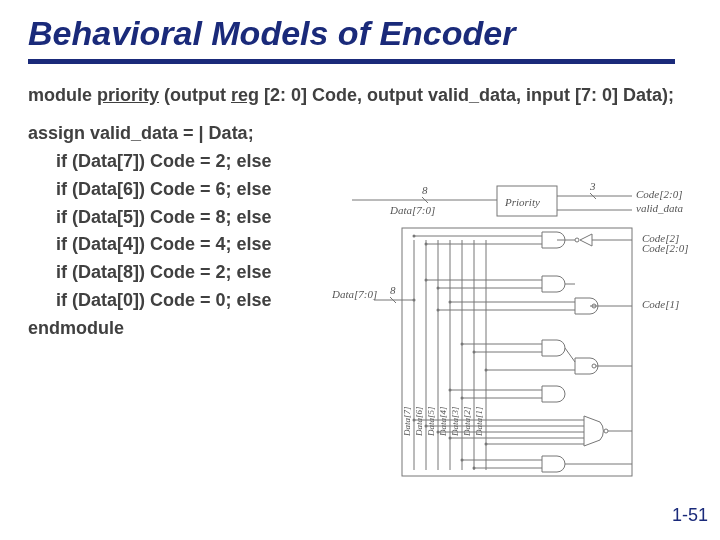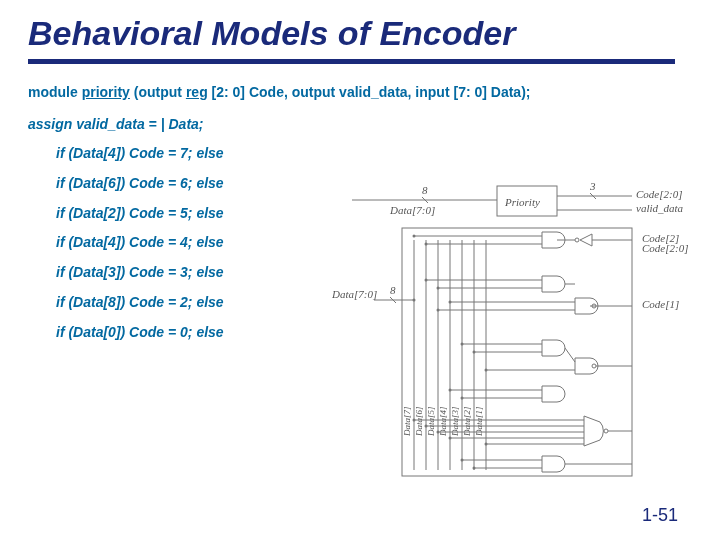--- a/index.html
+++ b/index.html
@@ -25,35 +25,35 @@
     font-weight: bold;
     font-style: italic;
     margin: 0 0 6px 0;
   }
   .rule {
     height: 5px;
     background: #1a2a7a;
     margin: 4px 0 18px 0;
   }
   .code {
-    font-size: 14px;
+    font-size: 18px;
     font-weight: bold;
-    color: #0369a1;
+    color: #404040;
     line-height: 1.55;
   }
   .code .decl {
     margin-bottom: 10px;
   }
   .indent1 { padding-left: 28px; }
   .indent2 { padding-left: 58px; }
   .u { text-decoration: underline; }
-  .line { margin: 8px 0; font-style: italic; }
+  .line { margin: 0 0; }
   .pagenum {
     position: absolute;
-    right: 42px;
+    right: 12px;
     bottom: 14px;
     color: #1a2a7a;
     font-size: 18px;
     margin-top: 16px;
   }
   .diagram {
     position: absolute;
     right: 28px;
     top: 180px;
     width: 360px;
@@ -66,27 +66,27 @@
 
 <div class="slide">
   <h1 class="title">Behavioral Models of Encoder</h1>
   <div class="rule"></div>
 
   <div class="code">
     <div class="decl">
       <span>module </span><span class="u">priority</span><span> (output </span><span class="u">reg</span><span> [2: 0] Code, output valid_data, input [7: 0] Data);</span>
     </div>
     <div class="line">assign valid_data = | Data;</div>
-    <div class="line indent1">if (Data[4])  Code = 7; else</div>
+    <div class="line indent1">if (Data[7])  Code = 2; else</div>
     <div class="line indent1">if (Data[6])  Code = 6; else</div>
-    <div class="line indent1">if (Data[2])  Code = 5; else</div>
+    <div class="line indent1">if (Data[5])  Code = 8; else</div>
     <div class="line indent1">if (Data[4])  Code = 4; else</div>
-    <div class="line indent1">if (Data[3])  Code = 3; else</div>
     <div class="line indent1">if (Data[8])  Code = 2; else</div>
     <div class="line indent1">if (Data[0])  Code = 0; else</div>
+    <div class="line">endmodule</div>
   </div>
 
   <div class="pagenum">1-51</div>
 
   <div class="diagram">
     <svg viewBox="0 0 360 300">
       <g stroke="#777" stroke-width="1" fill="none" font-family="serif" font-style="italic" font-size="11">
 
         <line x1="20" y1="20" x2="165" y2="20"></line>
         <line x1="90" y1="17" x2="96" y2="23"></line>

